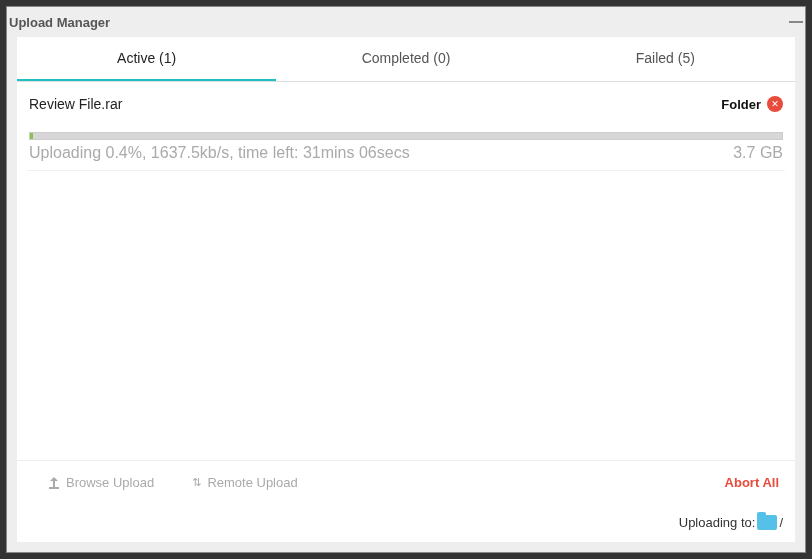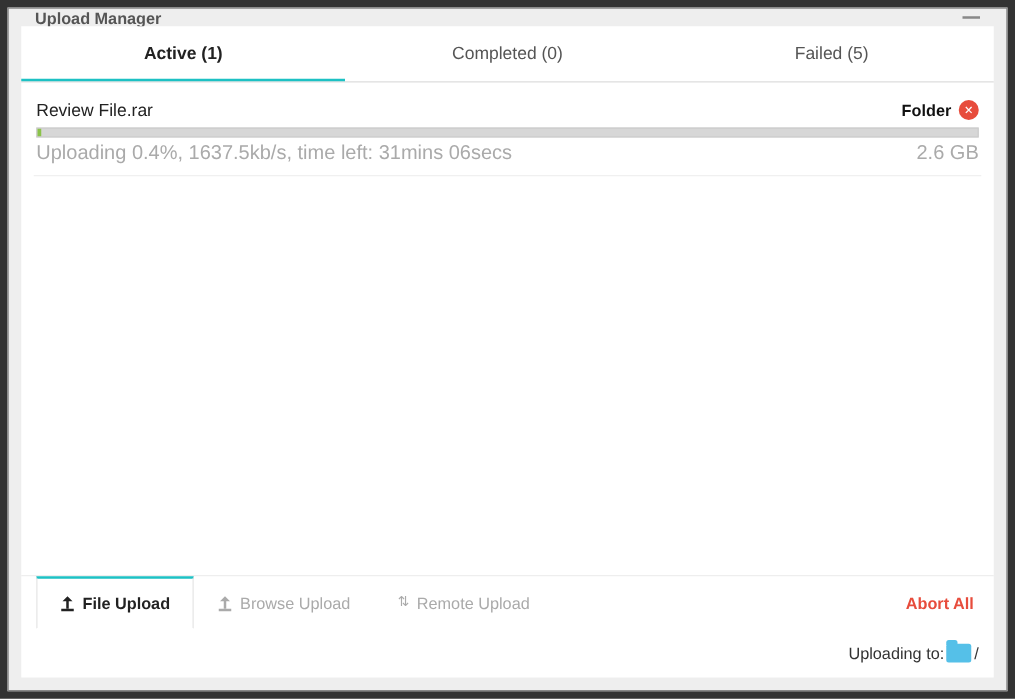--- a/index.html
+++ b/index.html
@@ -7,24 +7,24 @@
   body { background: #333; display: flex; }
   .window {
     margin: 6px;
     flex: 1;
     background: #eeeeee;
     border: 1px solid #888;
     display: flex;
     flex-direction: column;
   }
   .titlebar {
-    height: 14px;
-    display: flex;
-    align-items: center;
-    padding: 0 21px;
+    height: 30px;
+    display: flex;
+    align-items: center;
+    padding: 0 2px;
     font-size: 13px;
     font-weight: bold;
     color: #555;
   }
   .titlebar .spacer { flex: 1; }
   .minimize { width: 14px; height: 2px; background: #888; }
   .content {
     flex: 1;
     margin: 0 10px 10px 10px;
     background: #fff;
@@ -37,37 +37,37 @@
   }
   .top-tab {
     flex: 1;
     text-align: center;
     padding: 13px 0;
     font-size: 14px;
     color: #555;
     cursor: pointer;
   }
   .top-tab.active {
-    font-weight: bold;
+    font-weight: normal;
     color: #222;
     border-bottom: 2px solid #1dc1c4;
   }
   .upload-list {
     flex: 1;
     padding: 10px 10px 0 10px;
     overflow: auto;
   }
   .upload-item {
     padding: 4px 2px 8px 2px;
     border-bottom: 1px solid #f0f0f0;
   }
   .row1 {
     display: flex;
     align-items: center;
-    margin-bottom: 6px;
+    margin-bottom: 20px;
   }
   .filename { flex: 1; font-size: 14px; color: #222; }
   .abort { font-size: 13px; font-weight: bold; color: #111; margin-right: 6px; cursor: pointer; }
   .abort-icon {
     width: 16px; height: 16px; border-radius: 50%;
     background: #e74c3c;
     display: inline-flex; align-items: center; justify-content: center;
     cursor: pointer;
   }
   .abort-icon::before {
@@ -195,34 +195,28 @@
         <div class="row1">
           <span class="filename">Review File.rar</span>
           <span class="abort">Folder</span>
           <span class="abort-icon"></span>
         </div>
         <div class="progress-bar">
           <div class="progress-fill" style="width:0.4%"></div>
         </div>
         <div class="row2">
           <span class="status">Uploading 0.4%, 1637.5kb/s, time left: 31mins 06secs</span>
-          <span>2.6 GB</span>
+          <span>3.7 GB</span>
         </div>
       </div>
     </div>
 
     <div class="bottom-panel">
       <div class="bottom-tabs-row">
         <div class="bottom-tabs">
-          <div class="bottom-tab active">
-            <span class="up-icon">
-                <span class="up-icon-line"></span>
-              </span>
-            <span>File Upload</span>
-          </div>
           <div class="bottom-tab">
             <span class="up-icon">
                 <span class="up-icon-line"></span>
               </span>
             <span>Browse Upload</span>
           </div>
           <div class="bottom-tab">
             <span class="updown-icon">⇅</span>
             <span>Remote Upload</span>
           </div>

